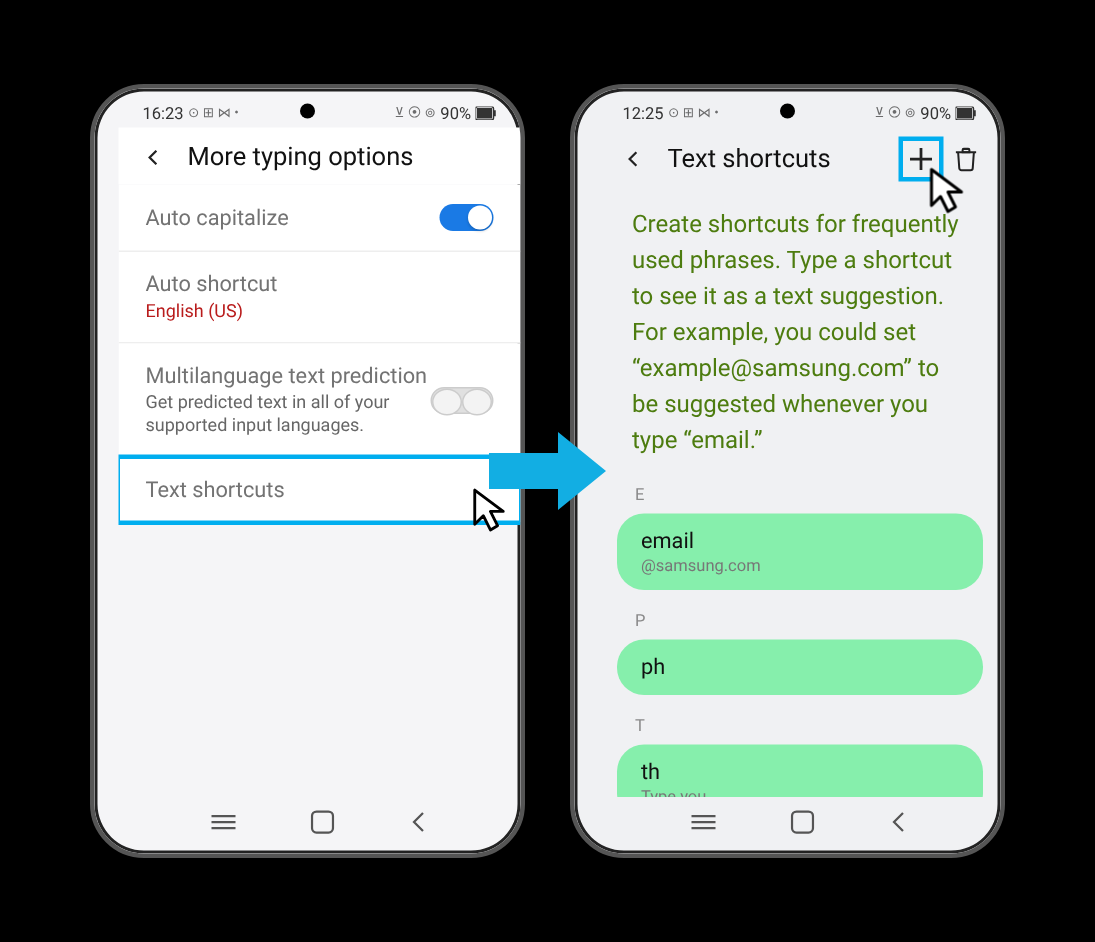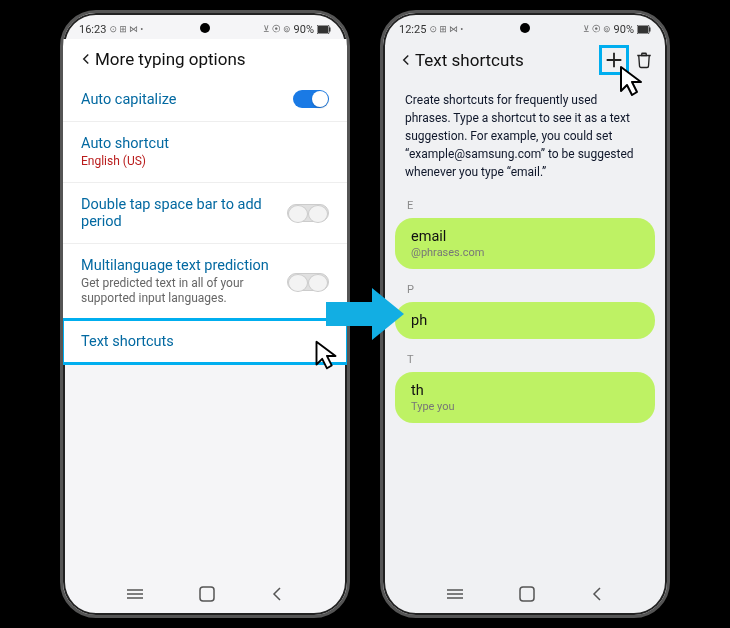--- a/index.html
+++ b/index.html
@@ -9,29 +9,30 @@
     background: #000;
     font-family: -apple-system, BlinkMacSystemFont, "Segoe UI", Roboto, Arial, sans-serif;
     display: flex;
     align-items: center;
     justify-content: center;
     gap: 30px;
     position: relative;
   }
   .phone {
     width: 290px;
-    height: 608px;
+    height: 516px;
     background: #f5f5f7;
     border: 3px solid #555;
     border-radius: 36px;
     position: relative;
     overflow: hidden;
     display: flex;
     flex-direction: column;
     box-shadow: inset 0 0 0 2px #222;
+    padding-left: 16px;
   }
   .phone.right-phone { background: #f0f1f3; }
   .camera-hole {
     position: absolute;
     top: 10px;
     left: 50%;
     transform: translateX(-50%);
     width: 10px;
     height: 10px;
     background: #000;
@@ -45,20 +46,21 @@
     align-items: center;
     padding: 6px 16px 0;
     font-size: 11px;
     color: #333;
   }
   .status-left, .status-right { display: flex; align-items: center; gap: 3px; }
   .header {
     display: flex;
     align-items: center;
     padding: 10px 14px 8px;
+    gap: 14px;
     background: #fff;
   }
   .header.no-bg { background: transparent; }
   .header .title { font-size: 17px; color: #111; flex: 1; }
   .header .actions { display: flex; gap: 10px; align-items: center; }
   .icon-btn-wrap { position: relative; display: inline-flex; }
   .highlight-box {
     position: absolute;
     inset: -4px;
     border: 3px solid #00aeef;
@@ -68,21 +70,21 @@
   .row {
     padding: 13px 18px;
     border-bottom: 1px solid #eee;
     background: #fff;
     display: flex;
     align-items: center;
     position: relative;
   }
   .row:last-of-type { border-bottom: none; }
   .row-text { flex: 1; }
-  .row-title { font-size: 14.5px; color: #0369a1; }
+  .row-title { font-size: 14.5px; color: #737373; }
   .row-sub { font-size: 12px; color: #666; margin-top: 2px; line-height: 1.25; }
   .row-sub.blue { color: #b91c1c; font-size: 12px; }
   .toggle {
     width: 36px; height: 18px; border-radius: 10px; position: relative;
   }
   .toggle.on { background: #1a7ae5; }
   .toggle .knob {
     position: absolute; top: 1px; width: 16px; height: 16px; background: #fff; border-radius: 50%;
     box-shadow: 0 1px 2px rgba(0,0,0,0.2);
   }
@@ -101,32 +103,32 @@
     outline: 3px solid #00aeef;
     outline-offset: -1px;
     z-index: 2;
   }
   .cursor {
     position: absolute;
     width: 34px; height: 34px;
     z-index: 20;
   }
   .desc-text {
-    font-size: 12px;
-    color: #0f172a;
+    font-size: 16px;
+    color: #4d7c0f;
     line-height: 1.5;
     padding: 12px 22px 14px;
   }
   .section-label {
     font-size: 11px;
     color: #8a8a8a;
     padding: 4px 24px 4px;
   }
   .card {
-    background: #bef264;
+    background: #86efac;
     border-radius: 18px;
     margin: 2px 12px 10px;
     padding: 10px 16px;
   }
   .card-title { font-size: 14.5px; color: #111; }
   .card-sub { font-size: 11px; color: #777; margin-top: 1px; }
   .navbar {
     height: 38px;
     display: flex;
     justify-content: space-around;
@@ -187,26 +189,20 @@
         </div>
     </div>
 
     <div class="row">
       <div class="row-text">
         <div class="row-title">Auto shortcut</div>
         <div class="row-sub blue">English (US)</div>
       </div>
     </div>
 
-    <div class="row">
-      <div class="row-text">
-        <div class="row-title" style="max-width:190px">Double tap space bar to add period</div>
-      </div>
-      <div class="dbl-toggle"></div>
-    </div>
 
     <div class="row">
       <div class="row-text">
         <div class="row-title">Multilanguage text prediction</div>
         <div class="row-sub">Get predicted text in all of your supported input languages.</div>
       </div>
       <div class="dbl-toggle"></div>
     </div>
 
     <div class="row row-highlight">
@@ -299,21 +295,21 @@
       </span>
     </div>
   </div>
 
   <div class="content">
     <div class="desc-text">Create shortcuts for frequently used phrases. Type a shortcut to see it as a text suggestion. For example, you could set “example@samsung.com” to be suggested whenever you type “email.”</div>
 
     <div class="section-label">E</div>
     <div class="card">
       <div class="card-title">email</div>
-      <div class="card-sub">@phrases.com</div>
+      <div class="card-sub">@samsung.com</div>
     </div>
 
     <div class="section-label">P</div>
     <div class="card">
       <div class="card-title">ph</div>
     </div>
 
     <div class="section-label">T</div>
     <div class="card">
       <div class="card-title">th</div>

